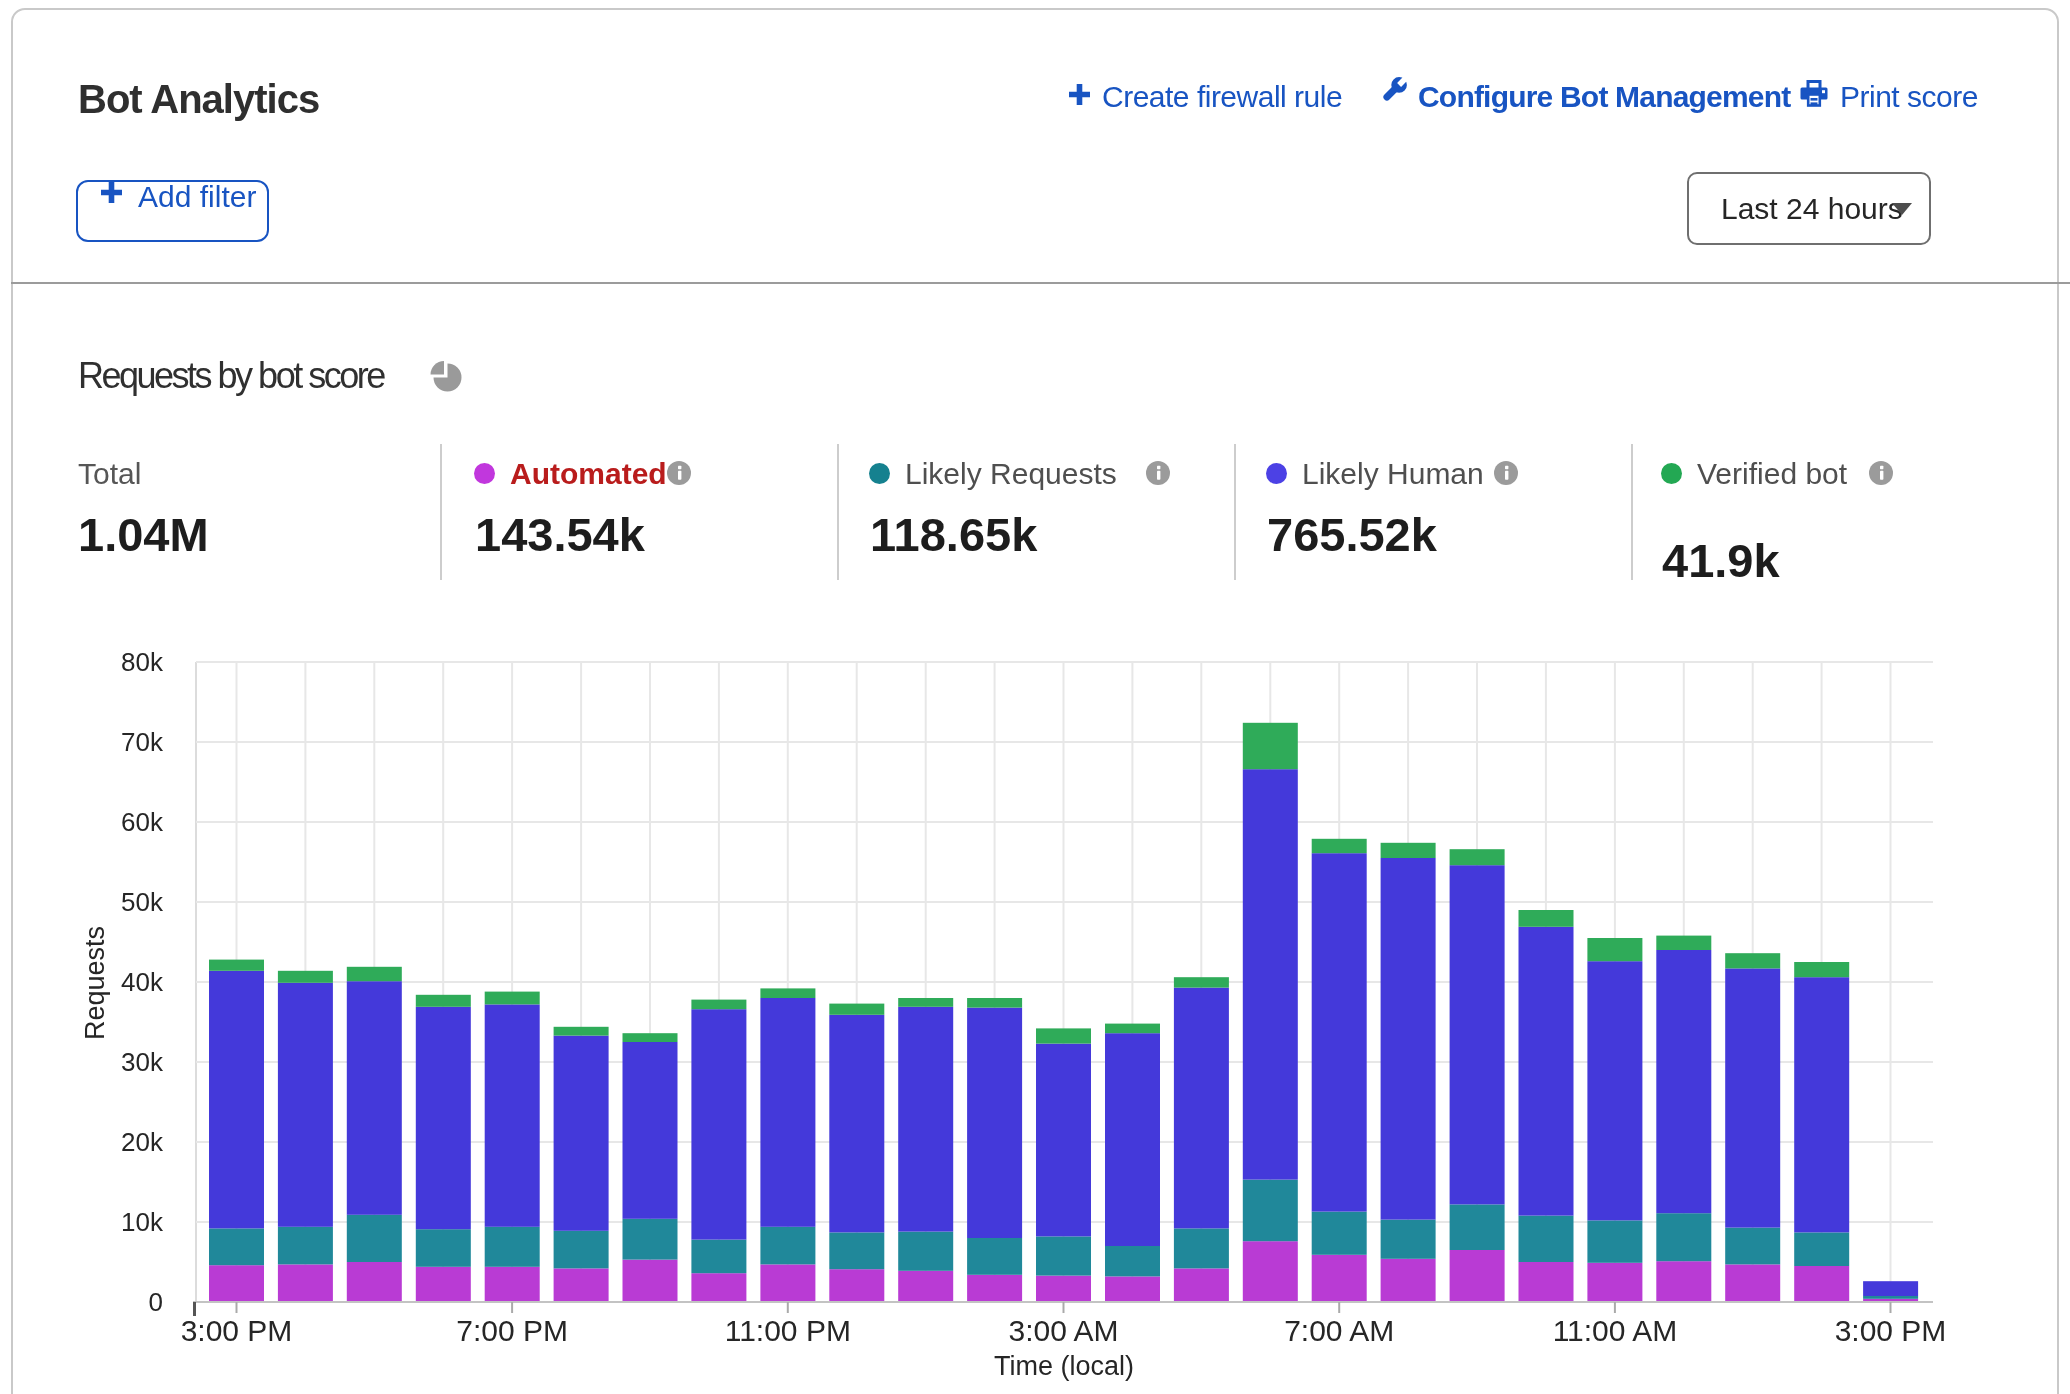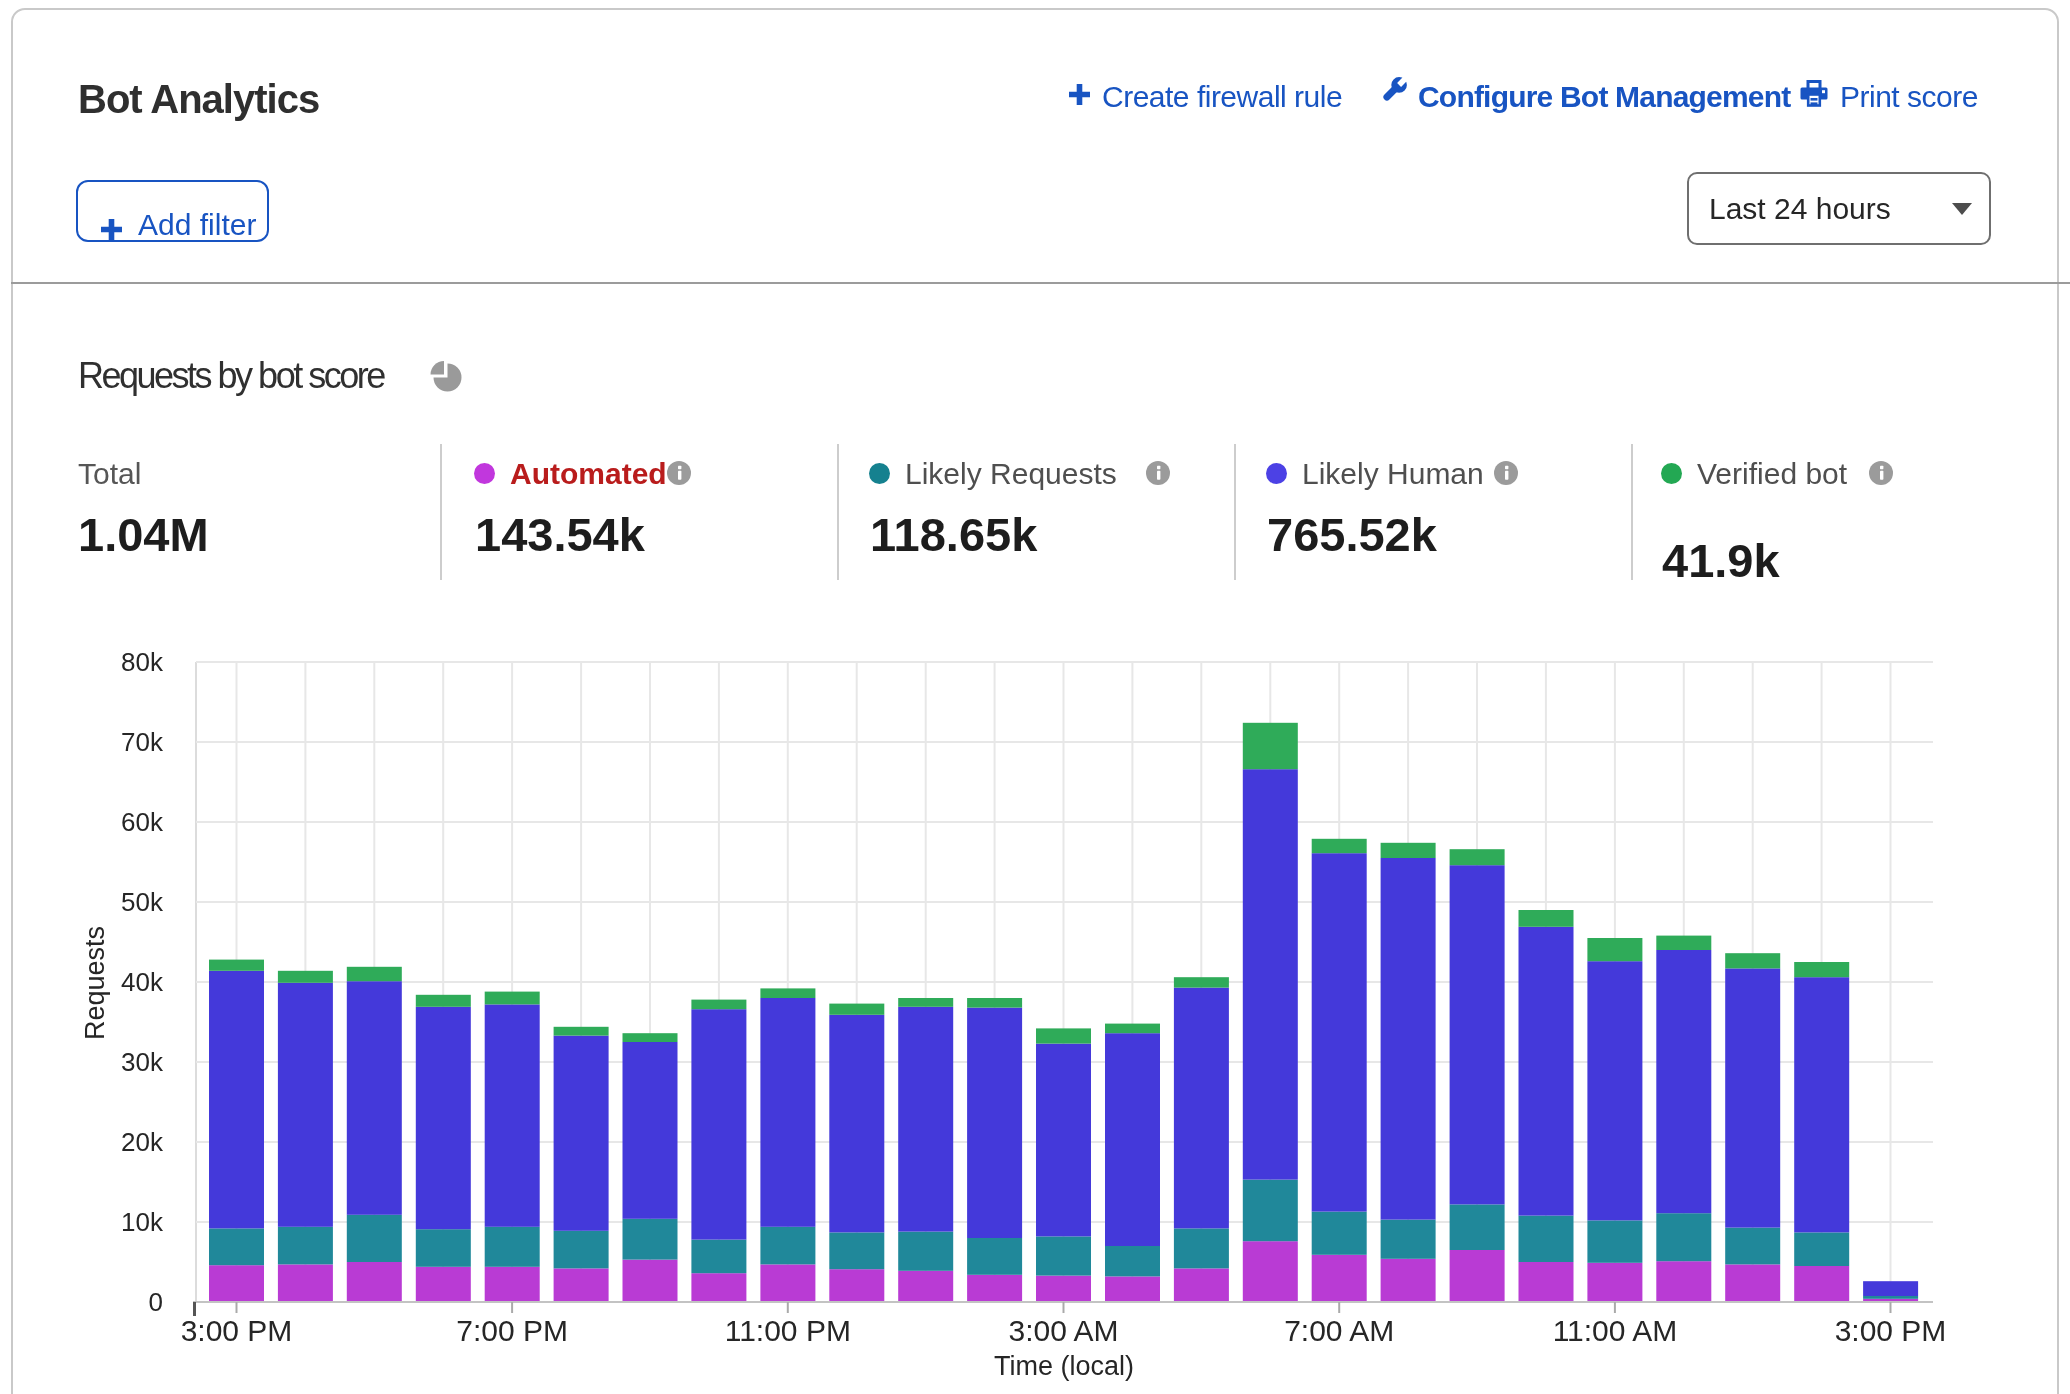--- a/index.html
+++ b/index.html
@@ -26,27 +26,27 @@
     <svg width="28" height="28" viewBox="0 0 28 28" style="display:block">
       <rect x="8" y="1.5" width="12" height="9" fill="none" stroke="#1854c2" stroke-width="3"></rect>
       <rect x="0.5" y="7.5" width="27" height="12" rx="1.5" fill="#1854c2"></rect>
       <rect x="22" y="10.2" width="3" height="3" fill="#fff"></rect>
       <rect x="8.2" y="14.5" width="11.6" height="11" fill="#fff" stroke="#1854c2" stroke-width="2.6"></rect>
       <rect x="10.5" y="18" width="7" height="2.6" fill="#1854c2"></rect>
       <rect x="10.5" y="22.4" width="7" height="2.6" fill="#1854c2"></rect>
     </svg>
   </div>
 <div style="position:absolute;left:1840px;top:82px;font-size:30px;font-weight:400;color:#1854c2;line-height:1;white-space:nowrap;letter-spacing:-0.5px">Print score</div>
-<div style="position:absolute;left:76px;top:180px;width:193px;height:62px;border:2px solid #1854c2;border-radius:12px;display:flex;align-items:flex-end;padding-left:23px">
+<div style="position:absolute;left:76px;top:180px;width:193px;height:62px;border:2px solid #1854c2;border-radius:12px;display:flex;align-items:flex-start;padding-left:23px">
   <svg width="21" height="21" viewBox="0 0 24 24" style="display:block">
       <path d="M8.8 0 h6.4 v8.8 h8.8 v6.4 h-8.8 v8.8 h-6.4 v-8.8 h-8.8 v-6.4 h8.8 Z" fill="#1854c2"></path>
     </svg>
     <span style="margin-left:16px;font-size:30px;color:#1854c2;line-height:1">Add filter</span>
 </div>
-<div style="position:absolute;left:1687px;top:172px;width:304px;height:73px;border:2px solid #6f6f6f;border-radius:10px;display:flex;align-items:center;padding-left:20px">
+<div style="position:absolute;left:1687px;top:172px;width:244px;height:73px;border:2px solid #6f6f6f;border-radius:10px;display:flex;align-items:center;padding-left:32px">
   <span style="font-size:30px;color:#262626;line-height:1">Last 24 hours</span>
   <div style="position:absolute;right:17px;top:29px;width:0;height:0;border-left:10px solid transparent;border-right:10px solid transparent;border-top:12px solid #4d4d4d"></div>
 </div>
 <div style="position:absolute;left:11px;top:282px;width:2059px;height:2px;background:#9b9b9b"></div>
 <div style="position:absolute;left:78px;top:358px;font-size:36px;font-weight:400;color:#303030;line-height:1;white-space:nowrap;letter-spacing:-2.5px">Requests by bot score</div>
 <div style="position:absolute;left:429px;top:360px">
     <svg width="34" height="34" viewBox="0 0 34 34" style="display:block">
       <path fill="#9a9a9a" d="M18.5 17.5 L18.5 3.5 A14 14 0 1 1 4.5 17.5 Z"></path>
       <path fill="#9a9a9a" d="M15 14.5 L1.5 14.5 A13.5 13.5 0 0 1 15 1 Z"></path>
     </svg>

